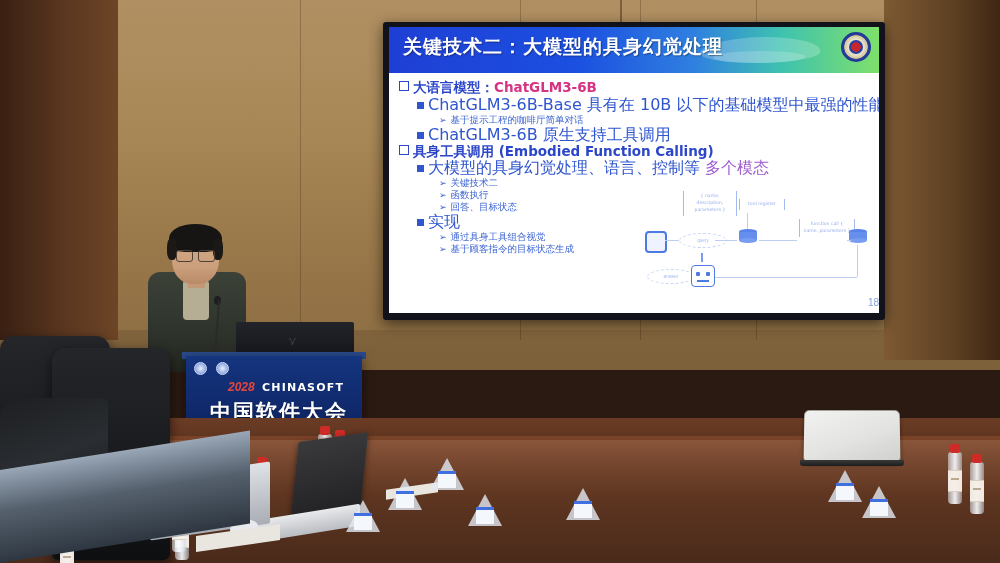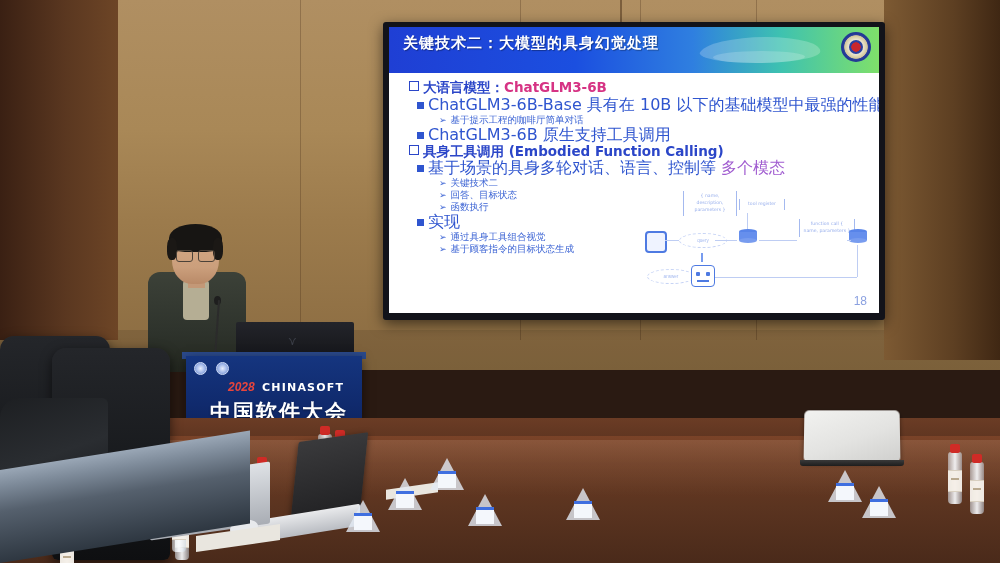--- a/index.html
+++ b/index.html
@@ -25,42 +25,42 @@
 
   
   .slide{position:absolute;inset:0;background:#ffffff;}
   .slide-topband{position:absolute;left:0;top:0;width:100%;height:46px;
         background:linear-gradient(90deg,#1f3fd4 0%,#1b4fe0 38%,#2f7fe0 62%,#3ec2b0 80%,#7fe06a 100%);}
   .slide-topband .swoosh{position:absolute;right:58px;top:10px;width:120px;height:26px;
         background:rgba(255,255,255,0.22);
         border-radius:50% 50% 50% 50%/60% 60% 40% 40%;transform:skewX(-22deg);}
   .slide-topband .swoosh2{position:absolute;right:74px;top:24px;width:92px;height:12px;
         background:rgba(255,255,255,0.18);border-radius:50%;transform:skewX(-22deg);}
-  .slide-title{position:absolute;left:14px;top:7px;color:#ffffff;font-size:15px;
+  .slide-title{position:absolute;left:14px;top:7px;color:#ffffff;font-size:19px;
         font-weight:bold;letter-spacing:1px;text-shadow:1px 1px 1px rgba(0,0,0,.35);
         white-space:nowrap;font-family:Liberation Serif, serif;}
   .slide-logo{position:absolute;right:8px;top:5px;width:30px;height:30px;border-radius:50%;
         background:radial-gradient(circle at 50% 50%,#ffffff 0%,#e9e4cf 40%,#d3c79a 62%,#2c3f9e 66%,#2c3f9e 100%);
         border:2px solid #233a94;box-sizing:border-box;
         display:flex;align-items:center;justify-content:center;}
   .slide-logo i{display:block;width:14px;height:14px;border-radius:50%;
         background:radial-gradient(circle,#c9262c 0%,#c9262c 45%,#2c3f9e 50%,#2c3f9e 100%);}
 
   .slide-body{position:absolute;left:0;top:46px;right:0;bottom:8px;padding:6px 8px 0 10px;}
   .ln{white-space:nowrap;line-height:1.0;font-family:"DejaVu Sans",sans-serif;}
-  .lvl1{font-size:13.5px;color:#2b46c8;margin:2px 0 1px 10px;font-weight:bold;}
+  .lvl1{font-size:13.5px;color:#2b46c8;margin:2px 0 1px 0;font-weight:bold;}
   .lvl1 .accent{color:#d63384;}
   .lvl2{font-size:16px;color:#2f55cf;margin:2px 0 1px 18px;}
   .lvl2 .hl{color:#a05cd0;}
   .lvl3{font-size:9.5px;color:#3b63d4;margin:2px 0 1px 40px;}
   .bx{display:inline-block;width:8px;height:8px;border:1.6px solid #2b46c8;
       margin-right:4px;vertical-align:1px;}
   .sq{display:inline-block;width:7px;height:7px;background:#2f55cf;margin-right:4px;vertical-align:1px;}
   .ar{display:inline-block;margin-right:4px;color:#3b63d4;font-size:9px;}
-  .pagenum{position:absolute;right:12px;bottom:5px;font-size:12px;color:#8aa0e0;}
+  .pagenum{position:absolute;right:0;bottom:5px;font-size:10px;color:#8aa0e0;}
 
   
   .diagram{position:absolute;right:6px;bottom:14px;width:230px;height:108px;opacity:.92;}
   .dg-box{position:absolute;border-left:1px solid #9db4ee;border-right:1px solid #9db4ee;
         color:#8fa8ea;font-size:4.6px;line-height:1.5;text-align:center;padding:2px 3px;
         font-family:"DejaVu Sans",sans-serif;}
   .dg-cloud{position:absolute;color:#9db4ee;font-size:4.6px;text-align:center;
         border:1px dashed #c3d1f5;border-radius:50%;padding:4px 6px;}
   .dg-db{position:absolute;width:18px;height:15px;}
   .dg-db b,.dg-db i{display:block;position:absolute;left:0;width:18px;height:5px;
@@ -209,32 +209,32 @@
 
         <div class="ln lvl2">
           <span class="sq"></span><span>ChatGLM3-6B 原生支持工具调用</span>
         </div>
 
         <div class="ln lvl1">
           <span class="bx"></span><span>具身工具调用 (Embodied Function Calling)</span>
         </div>
 
         <div class="ln lvl2">
-          <span class="sq"></span><span>基于场景的具身多轮对话、语言、控制等 </span><span class="hl">多个模态</span>
+          <span class="sq"></span><span>大模型的具身幻觉处理、语言、控制等 </span><span class="hl">多个模态</span>
         </div>
 
 
         <div class="ln lvl3">
           <span class="ar">➢</span><span>关键技术二</span>
         </div>
         <div class="ln lvl3">
+          <span class="ar">➢</span><span>函数执行</span>
+        </div>
+        <div class="ln lvl3">
           <span class="ar">➢</span><span>回答、目标状态</span>
-        </div>
-        <div class="ln lvl3">
-          <span class="ar">➢</span><span>函数执行</span>
         </div>
 
         <div class="ln lvl2">
           <span class="sq"></span><span>实现</span>
         </div>
         <div class="ln lvl3">
           <span class="ar">➢</span><span>通过具身工具组合视觉</span>
         </div>
         <div class="ln lvl3">
           <span class="ar">➢</span><span>基于顾客指令的目标状态生成</span>

